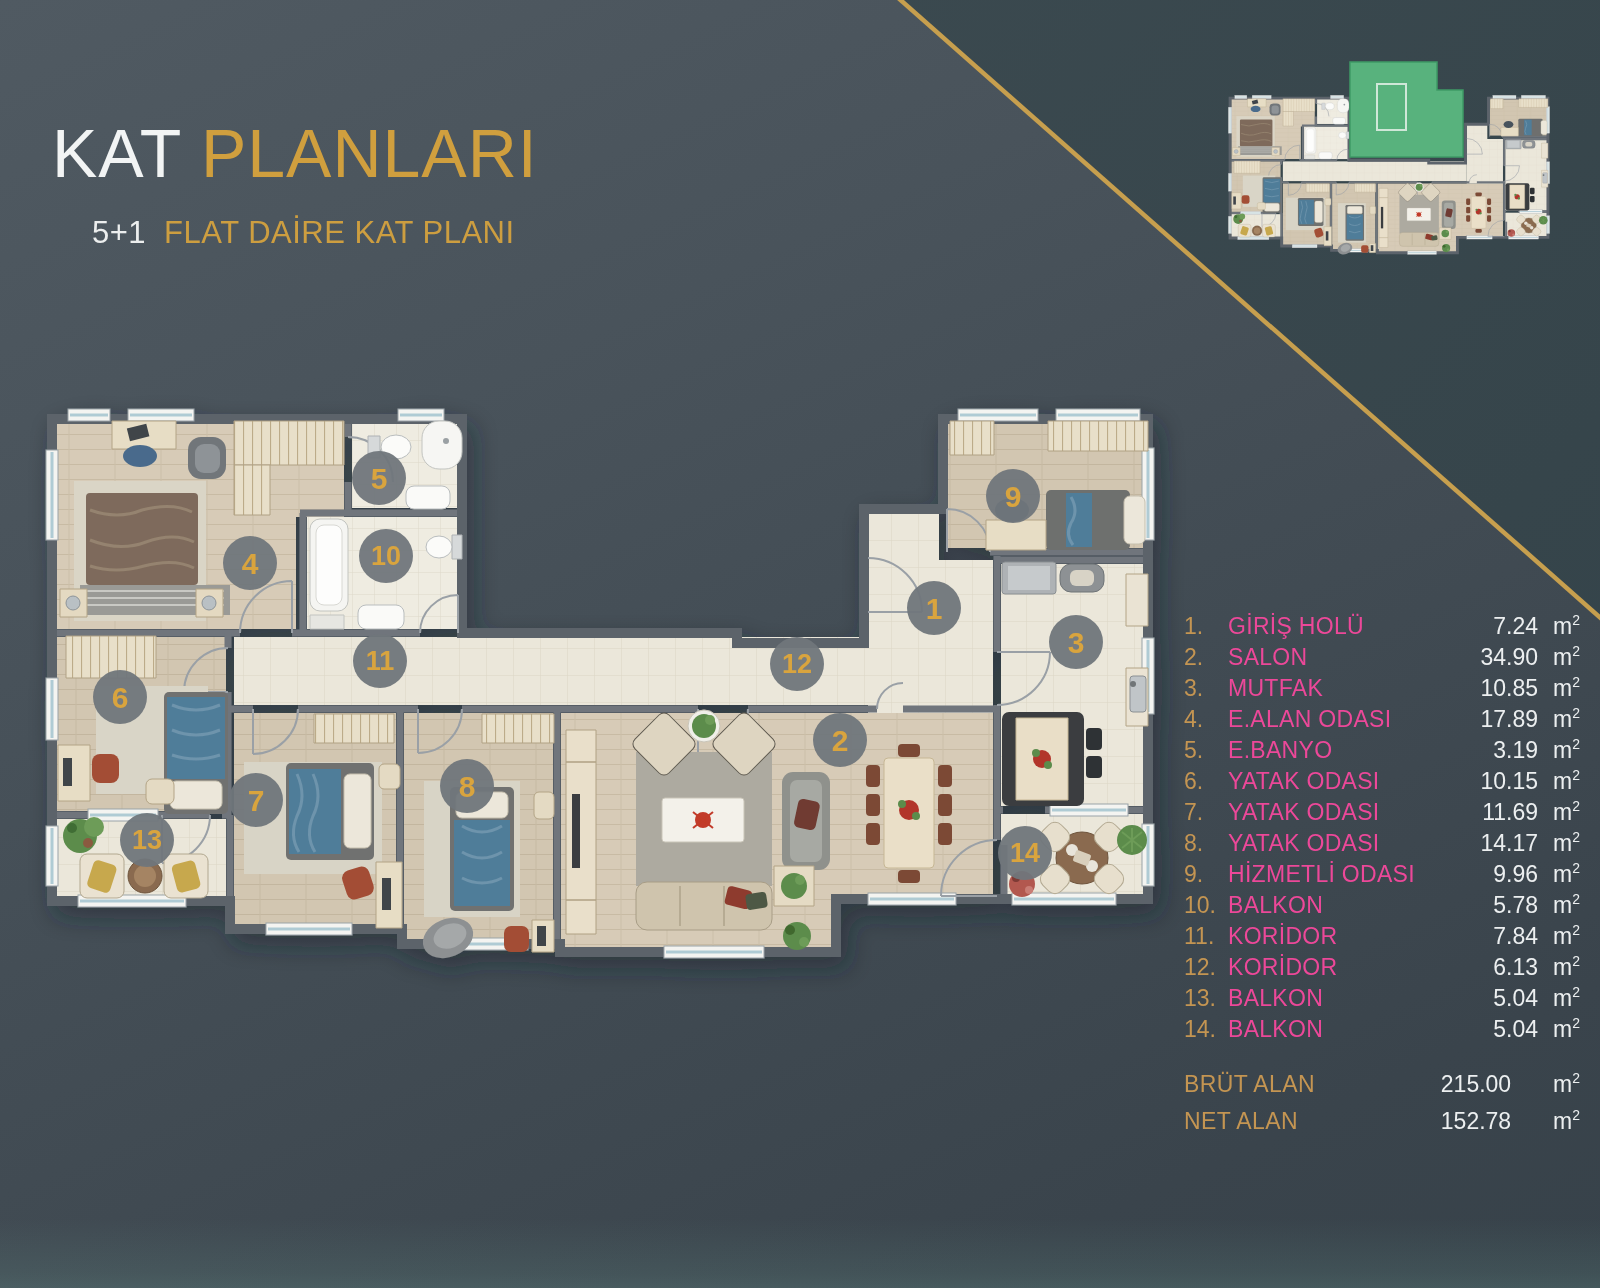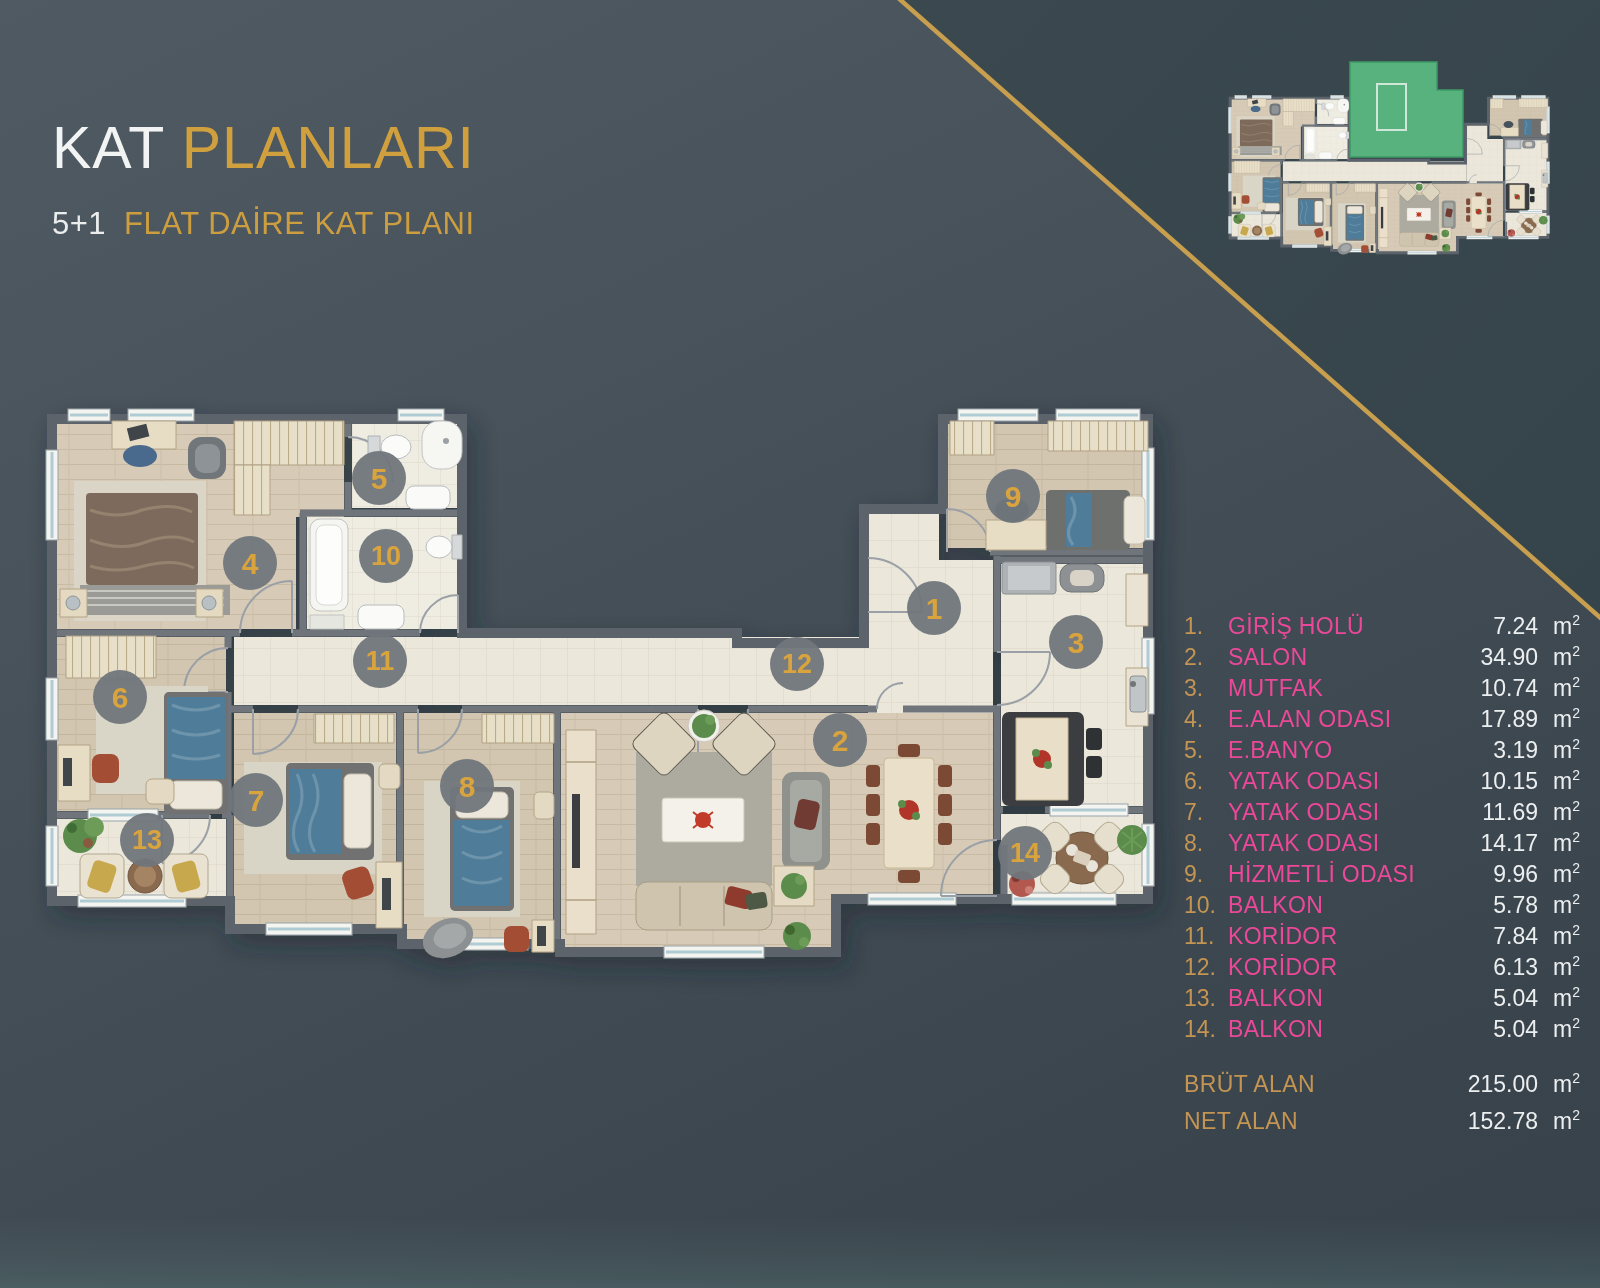--- a/index.html
+++ b/index.html
@@ -13,41 +13,41 @@
     clip-path:polygon(899px 0,1600px 0,1600px 620px);
     background:linear-gradient(135deg,#4150557d 0%,#3e4c52 0%,#36454b 70%,#32424a 100%);
     z-index:0;
   }
   .floor-glow{
     position:absolute;left:0;bottom:0;width:1600px;height:70px;
     background:linear-gradient(180deg,rgba(100,140,135,0) 0%,rgba(110,160,150,0.16) 80%,rgba(116,168,158,0.22) 100%);
     z-index:1;
   }
   .header{position:absolute;left:52px;top:118px;z-index:5;}
-  .title{font-size:59px;font-weight:500;letter-spacing:1px;line-height:1.05;}
+  .title{font-size:68px;font-weight:500;letter-spacing:1px;line-height:1.05;}
   .title .t-primary{color:#f2f4f4;}
   .title .t-secondary{color:#d09f3e;}
-  .subtitle{margin-top:26px;font-size:31px;font-weight:500;letter-spacing:0.5px;}
+  .subtitle{margin-top:26px;font-size:31px;font-weight:500;letter-spacing:0.5px;margin-left:40px;}
   .subtitle .s-prefix{color:#eceeee;margin-right:18px;}
   .subtitle .s-text{color:#cd9e40;}
   svg.scene{position:absolute;left:0;top:0;z-index:2;}
   .legend{
     position:absolute;left:1184px;top:612px;width:396px;z-index:5;
     font-size:23px;color:#eceff0;
   }
   .legend-row{display:grid;grid-template-columns:44px 1fr 86px 42px;align-items:baseline;height:31px;}
   .legend-row .no{color:#c49552;}
   .legend-row .nm{color:#ec4899;letter-spacing:0.3px;}
   .legend-row .val{text-align:right;color:#eceff0;}
   .legend-row .unit{text-align:right;color:#eceff0;}
   .legend-row .unit sup{font-size:14px;}
   .legend-totals{margin-top:17px;}
   .legend-total-row{display:grid;grid-template-columns:230px 1fr 42px;align-items:baseline;height:37px;}
   .legend-total-row .tlab{color:#c49552;letter-spacing:0.4px;margin-top:8px;}
-  .legend-total-row .tval{text-align:right;color:#eceff0;}
+  .legend-total-row .tval{text-align:center;color:#eceff0;}
   .legend-total-row .tunit{text-align:right;color:#eceff0;}
   .legend-total-row .tunit sup{font-size:14px;}
 </style>
 </head>
 <body>
 
 <div class="bg-triangle"></div>
 <div class="floor-glow"></div>
 
 <div class="header">
@@ -427,21 +427,21 @@
       </div>
       <div class="legend-row">
         <span class="no">2.</span>
         <span class="nm">SALON</span>
         <span class="val">34.90</span>
         <span class="unit">m<sup>2</sup></span>
       </div>
       <div class="legend-row">
         <span class="no">3.</span>
         <span class="nm">MUTFAK</span>
-        <span class="val">10.74</span>
+        <span class="val">10.85</span>
         <span class="unit">m<sup>2</sup></span>
       </div>
       <div class="legend-row">
         <span class="no">4.</span>
         <span class="nm">E.ALAN ODASI</span>
         <span class="val">17.89</span>
         <span class="unit">m<sup>2</sup></span>
       </div>
       <div class="legend-row">
         <span class="no">5.</span>

